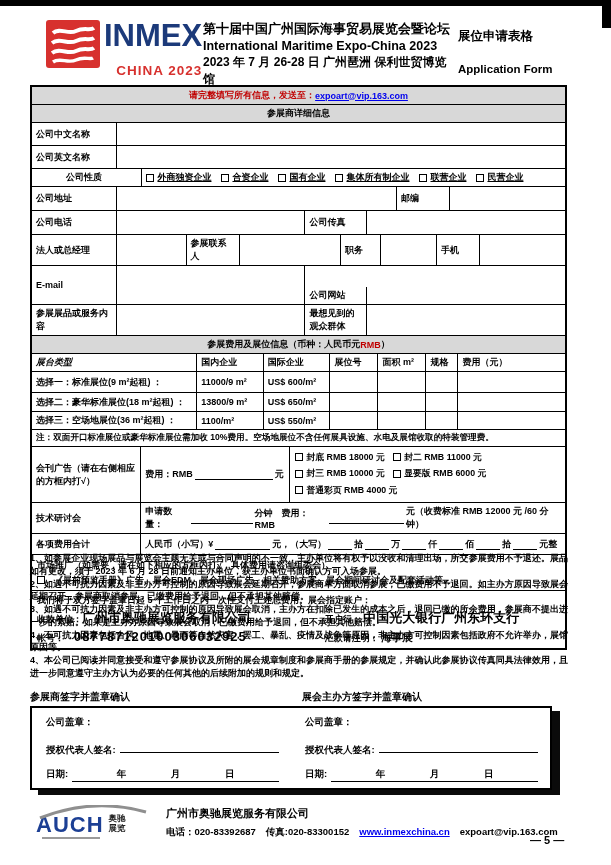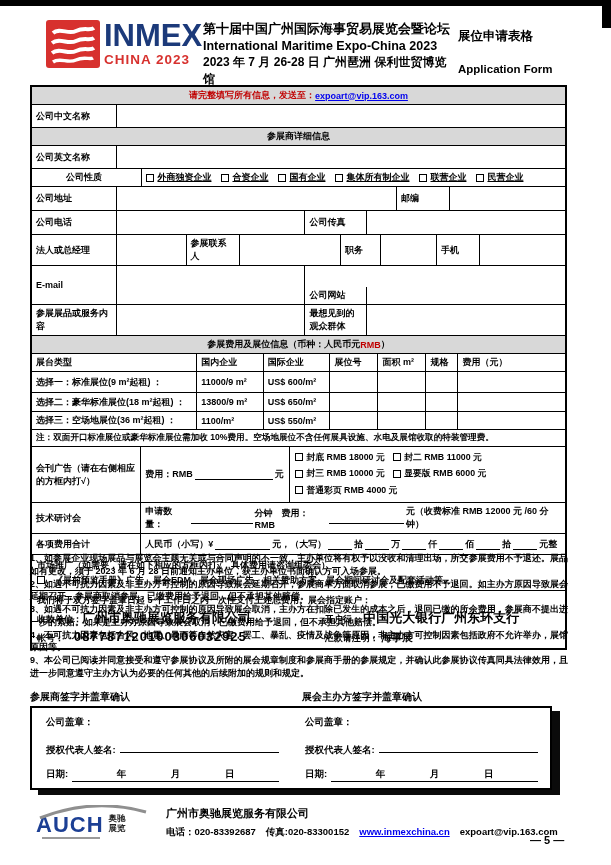--- a/index.html
+++ b/index.html
@@ -15,21 +15,21 @@
 
   
   .topbar { position:absolute; left:0; top:0; width:611px; height:6px; background:#000; }
   .topbar-r { position:absolute; right:0; top:0; width:9px; height:28px; background:#000; }
 
   
   .logo-box { position:absolute; left:46px; top:20px; display:flex; align-items:flex-start; }
   .logo-waves { width:54px; height:48px; }
   .logo-txt { margin-left:4px; line-height:1; }
   .logo-name { font-size:31px; font-weight:bold; color:#1c3a7a; letter-spacing:0px; }
-  .logo-sub { font-size:13.5px; font-weight:bold; color:#d7312e; letter-spacing:1px; margin-top:2px; }
+  .logo-sub { font-size:13.5px; font-weight:bold; color:#d7312e; letter-spacing:1px; margin-top:13px;text-align:right; }
   .title-block { position:absolute; left:203px; top:20px; width:255px; }
   .title-cn { font-size:13px; font-weight:bold; line-height:1.35; }
   .title-en { font-size:12.5px; font-weight:bold; line-height:1.35; }
   .title-date { font-size:12px; font-weight:bold; line-height:1.4; }
   .form-title { position:absolute; left:458px; top:28px; width:120px; }
   .form-title-cn { font-size:12.5px; font-weight:bold; }
   .form-title-en { font-size:11.5px; font-weight:bold; margin-top:18px; }
 
   
   .ftable { position:absolute; left:30px; top:85px; width:537px; border:2px solid #000; background:#fff; }
@@ -124,27 +124,27 @@
 
 <div class="ftable">
 
   <div class="row h16 gray">
     <div class="c grow center" style="border-right:none;">
       <span class="red bold">请完整填写所有信息，发送至：</span>
       <a class="link" href="#">expoart@vip.163.com</a>
     </div>
   </div>
 
+  <div class="row h15 gray">
+    <div class="c grow center" style="border-right:none;">参展商详细信息</div>
+  </div>
+
   <div class="row h23">
     <div class="c lbl">公司中文名称</div>
     <div class="c grow"></div>
-  </div>
-
-  <div class="row h15 gray">
-    <div class="c grow center" style="border-right:none;">参展商详细信息</div>
   </div>
 
   <div class="row h23">
     <div class="c lbl">公司英文名称</div>
     <div class="c grow"></div>
   </div>
 
   <div class="row h18">
     <div class="c lbl">公司性质</div>
     <div class="c grow nature-cell">
@@ -216,21 +216,21 @@
 
   <div class="row h15 gray">
     <div class="c grow center" style="border-right:none;">
       <span>参展费用及展位信息（币种：人民币元 </span>
         <span class="red">RMB</span>
         <span>）</span>
     </div>
   </div>
 
   <div class="row h16">
-    <div class="c" style="width:31%;">展台类型</div>
+    <div class="c" style="width:31%;font-style:italic;">展台类型</div>
     <div class="c" style="width:12.5%;">国内企业</div>
     <div class="c" style="width:12.5%;">国际企业</div>
     <div class="c" style="width:9%;">展位号</div>
     <div class="c" style="width:9%;">面积 m²</div>
     <div class="c" style="width:6%;">规格</div>
     <div class="c grow">费用（元）</div>
   </div>
 
   <div class="row h21">
     <div class="c" style="width:31%;">选择一：标准展位(9 m²起租) ：</div>
@@ -362,21 +362,21 @@
     </div>
   </div>
 
 </div>
 
 <div class="terms">
   <p>1、如参展企业现场展品与展览会主题无关或与合同声明的不一致，主办单位将有权予以没收和清理出场，所交参展费用不予退还。展品如有更改，须于 2023 年 6 月 28 日前通知主办单位，获主办单位书面确认方可入场参展。</p>
   <p>2、如遇不可抗力因素及非主办方可控制的原因导致展会延期召开，参展商单方面取消参展，已缴费用不予退回。如主办方原因导致展会延期召开，参展商取消参展，已缴费用给予退回，但不承担其他赔偿。</p>
   <p>3、如遇不可抗力因素及非主办方可控制的原因导致展会取消，主办方在扣除已发生的成本之后，退回已缴的所余费用，参展商不提出进一步的索赔。如果是主办方原因导致展会取消，已缴费用给予退回，但不承担其他赔偿。</p>
   <p>4、不可抗力因素包括台风、地震、暴雨等自然灾害，罢工、暴乱、疫情及战争等原因，非主办方可控制因素包括政府不允许举办，展馆原因等。</p>
-  <p>9、本公司已阅读并同意接受和遵守参展协议及所附的展会规章制度和参展商手册的参展规定，并确认此参展协议传真同具法律效用，且进一步同意遵守主办方认为必要的任何其他的后续附加的规则和规定。</p>
+  <p>4、本公司已阅读并同意接受和遵守参展协议及所附的展会规章制度和参展商手册的参展规定，并确认此参展协议传真同具法律效用，且进一步同意遵守主办方认为必要的任何其他的后续附加的规则和规定。</p>
 </div>
 
 <div class="sig-titles">
   <div>参展商签字并盖章确认</div>
   <div class="sig-t-r">展会主办方签字并盖章确认</div>
 </div>
 
 <div class="sig-box">
   <div class="sig-col">
     <div class="sig-line">

